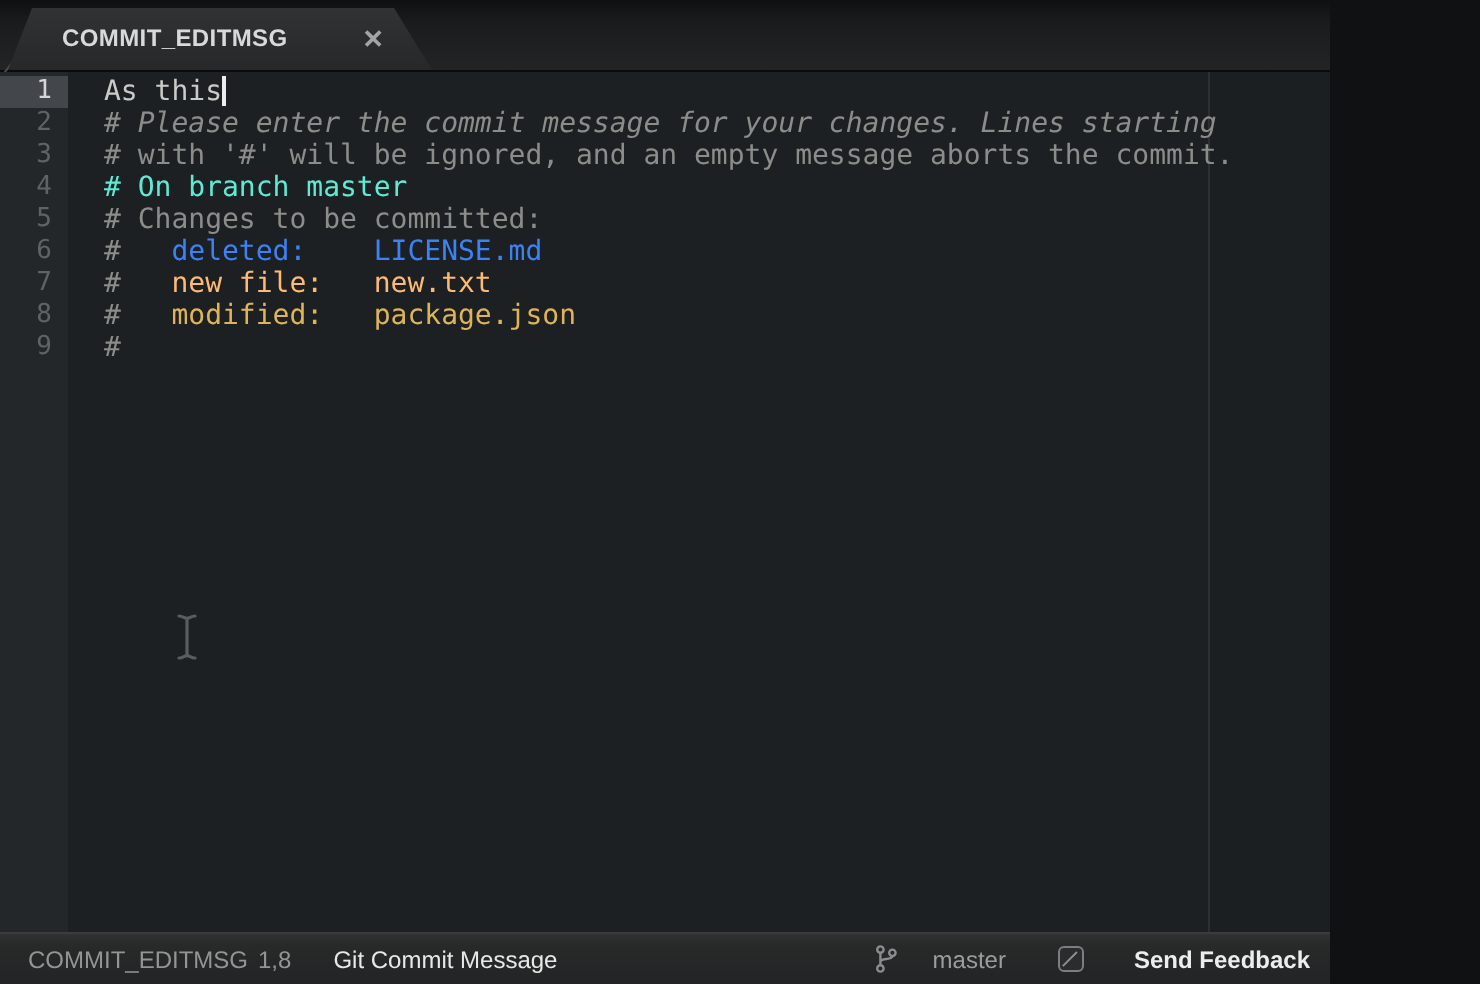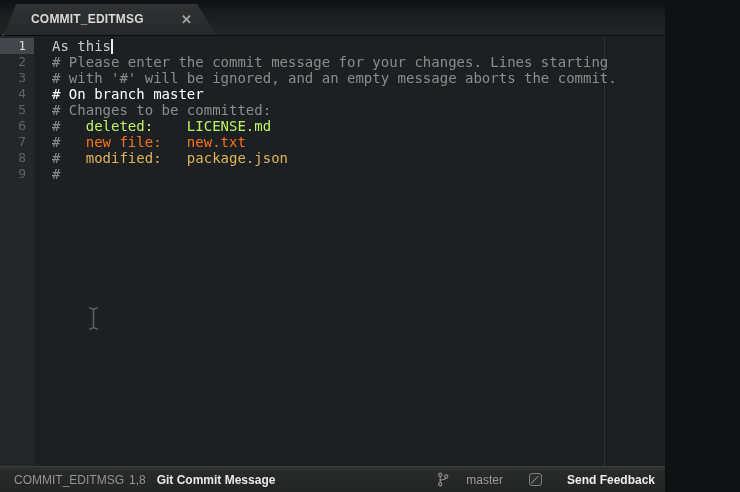--- a/index.html
+++ b/index.html
@@ -67,21 +67,21 @@
   .status-bar {
     position: relative; height: 26px;
     background: linear-gradient(180deg, #313233 0%, #282929 20%, #232425 100%);
     border-top: 1px solid #3b3c3d;
     display: flex; align-items: center;
     padding: 0 10px 0 14px;
     font-size: 12px; color: #939495;
   }
   .sb-file { color: #939495; }
   .sb-pos { margin-left: 5px; color: #939495; }
-  .sb-syntax { margin-left: 11px; color: #e7e8e8; font-weight: 700; }
+  .sb-syntax { margin-left: 21px; color: #e7e8e8; font-weight: 400; }
   .sb-right { margin-left: auto; display: flex; align-items: center; gap: 12px; }
   .sb-branch-icon { display: inline-flex; margin-right: 5px; }
   .sb-branch { color: #9b9c9d; }
   .sb-edit-icon {
     position: relative; width: 13px; height: 13px; margin-left: 14px;
     border: 1px solid #7d7e80; border-radius: 3px; background: #2b2c2d;
   }
   .sb-edit-icon::after {
     content: ""; position: absolute; left: 0.5px; top: 5px; width: 10px; height: 1.2px;
     background: #8d8e90; transform: rotate(-45deg);
@@ -104,41 +104,41 @@
   <div class="editor">
     <div class="gutter-bg"></div>
     <div class="minimap"></div>
     <div class="lines" id="lines">
         <div class="line-row active">
           <div class="gutter-num">1</div>
           <div class="code"><span style="color: rgb(201, 203, 201);">As this</span><span class="caret"></span></div>
         </div>
         <div class="line-row">
           <div class="gutter-num">2</div>
-          <div class="code"><span style="color: rgb(138, 141, 137);"># Please enter the commit message for your changes. Lines starting</span></div>
+          <div class="code"><span style="color: rgb(138, 141, 137); font-style: italic;"># Please enter the commit message for your changes. Lines starting</span></div>
         </div>
         <div class="line-row">
           <div class="gutter-num">3</div>
           <div class="code"><span style="color: rgb(138, 141, 137);"># with '#' will be ignored, and an empty message aborts the commit.</span></div>
         </div>
         <div class="line-row">
           <div class="gutter-num">4</div>
-          <div class="code"><span style="color: #ffffff;"># On branch master</span></div>
+          <div class="code"><span style="color: #5eead4;"># On branch master</span></div>
         </div>
         <div class="line-row">
           <div class="gutter-num">5</div>
           <div class="code"><span style="color: rgb(138, 141, 137);"># Changes to be committed:</span></div>
         </div>
         <div class="line-row">
           <div class="gutter-num">6</div>
-          <div class="code"><span style="color: rgb(138, 141, 137);">#   </span><span style="color: #bef264;">deleted:    LICENSE.md</span></div>
+          <div class="code"><span style="color: rgb(138, 141, 137);">#   </span><span style="color: #3b82f6;">deleted:    LICENSE.md</span></div>
         </div>
         <div class="line-row">
           <div class="gutter-num">7</div>
-          <div class="code"><span style="color: rgb(138, 141, 137);">#   </span><span style="color: #f97316;">new file:   new.txt</span></div>
+          <div class="code"><span style="color: rgb(138, 141, 137);">#   </span><span style="color: #fdba74;">new file:   new.txt</span></div>
         </div>
         <div class="line-row">
           <div class="gutter-num">8</div>
           <div class="code"><span style="color: rgb(138, 141, 137);">#   </span><span style="color: rgb(223, 180, 87);">modified:   package.json</span></div>
         </div>
         <div class="line-row">
           <div class="gutter-num">9</div>
           <div class="code"><span style="color: rgb(138, 141, 137);">#</span></div>
         </div>
       </div>

